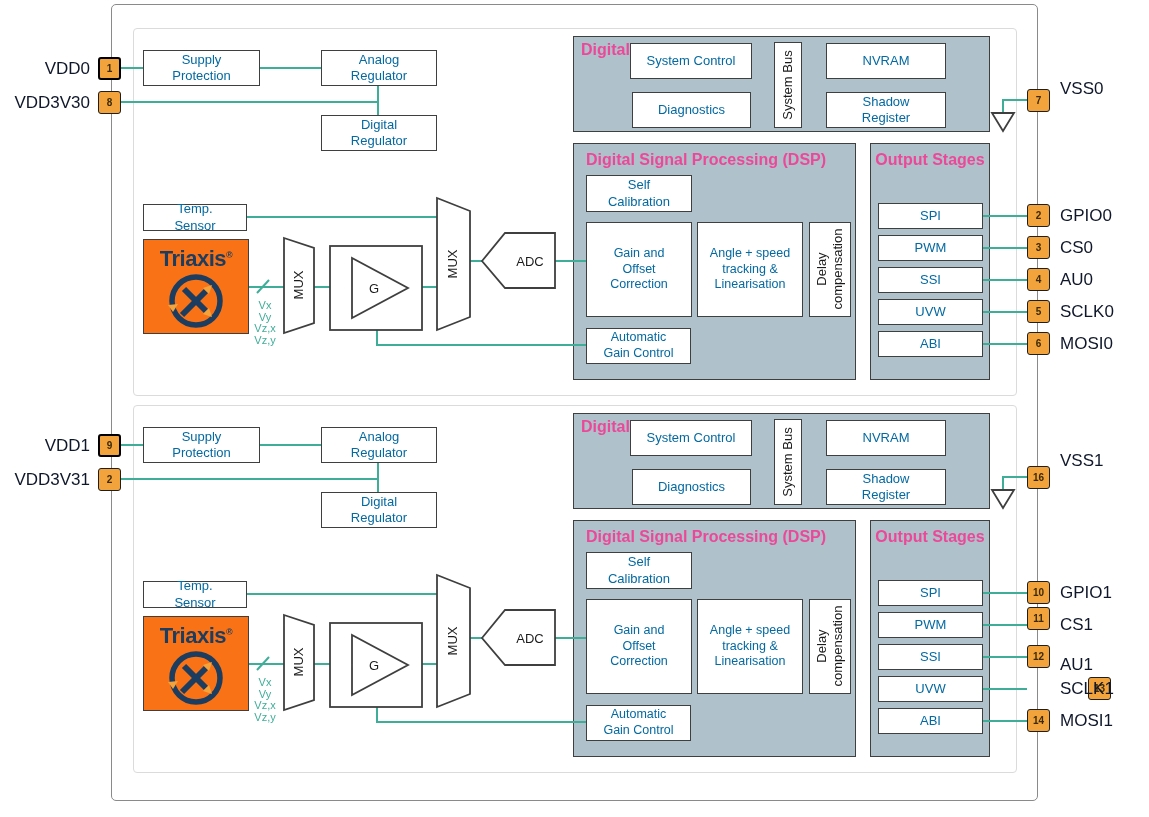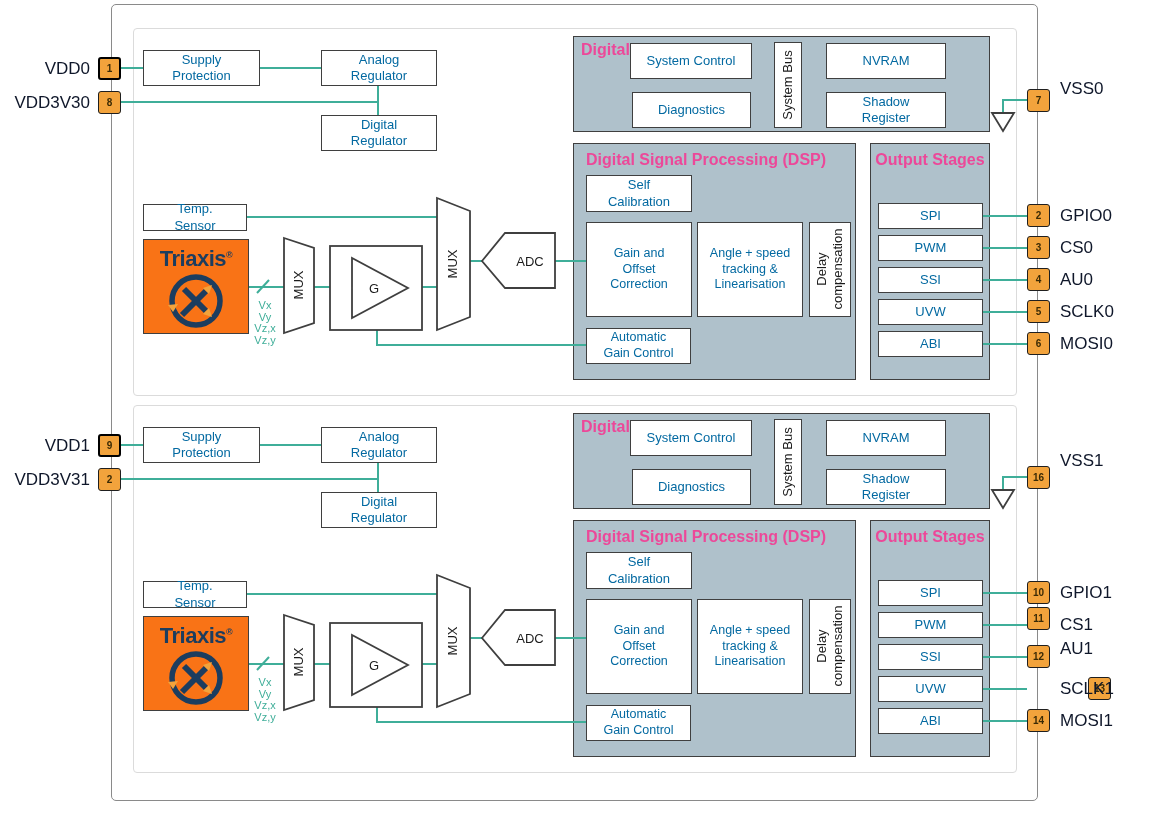--- a/index.html
+++ b/index.html
@@ -332,20 +332,20 @@
     <div class="pin-label left" style="top:63px">VDD3V31</div>
 
     <div class="pin" style="left:1027px;top:61px">16</div>
     <div class="pin-label right" style="top:44px">VSS1</div>
 
     <div class="pin" style="left:1027px;top:176px">10</div>
     <div class="pin-label right" style="top:176px">GPIO1</div>
     <div class="pin" style="left:1027px;top:202px">11</div>
     <div class="pin-label right" style="top:208px">CS1</div>
     <div class="pin" style="left:1027px;top:240px">12</div>
-    <div class="pin-label right" style="top:232px">AU1</div>
+    <div class="pin-label right" style="top:248px">AU1</div>
     <div class="pin" style="left:1088px;top:272px">13</div>
     <div class="pin-label right" style="top:272px">SCLK1</div>
     <div class="pin" style="left:1027px;top:304px">14</div>
     <div class="pin-label right" style="top:304px">MOSI1</div>
 
   </div>
   </div>
 
 </body></html>

